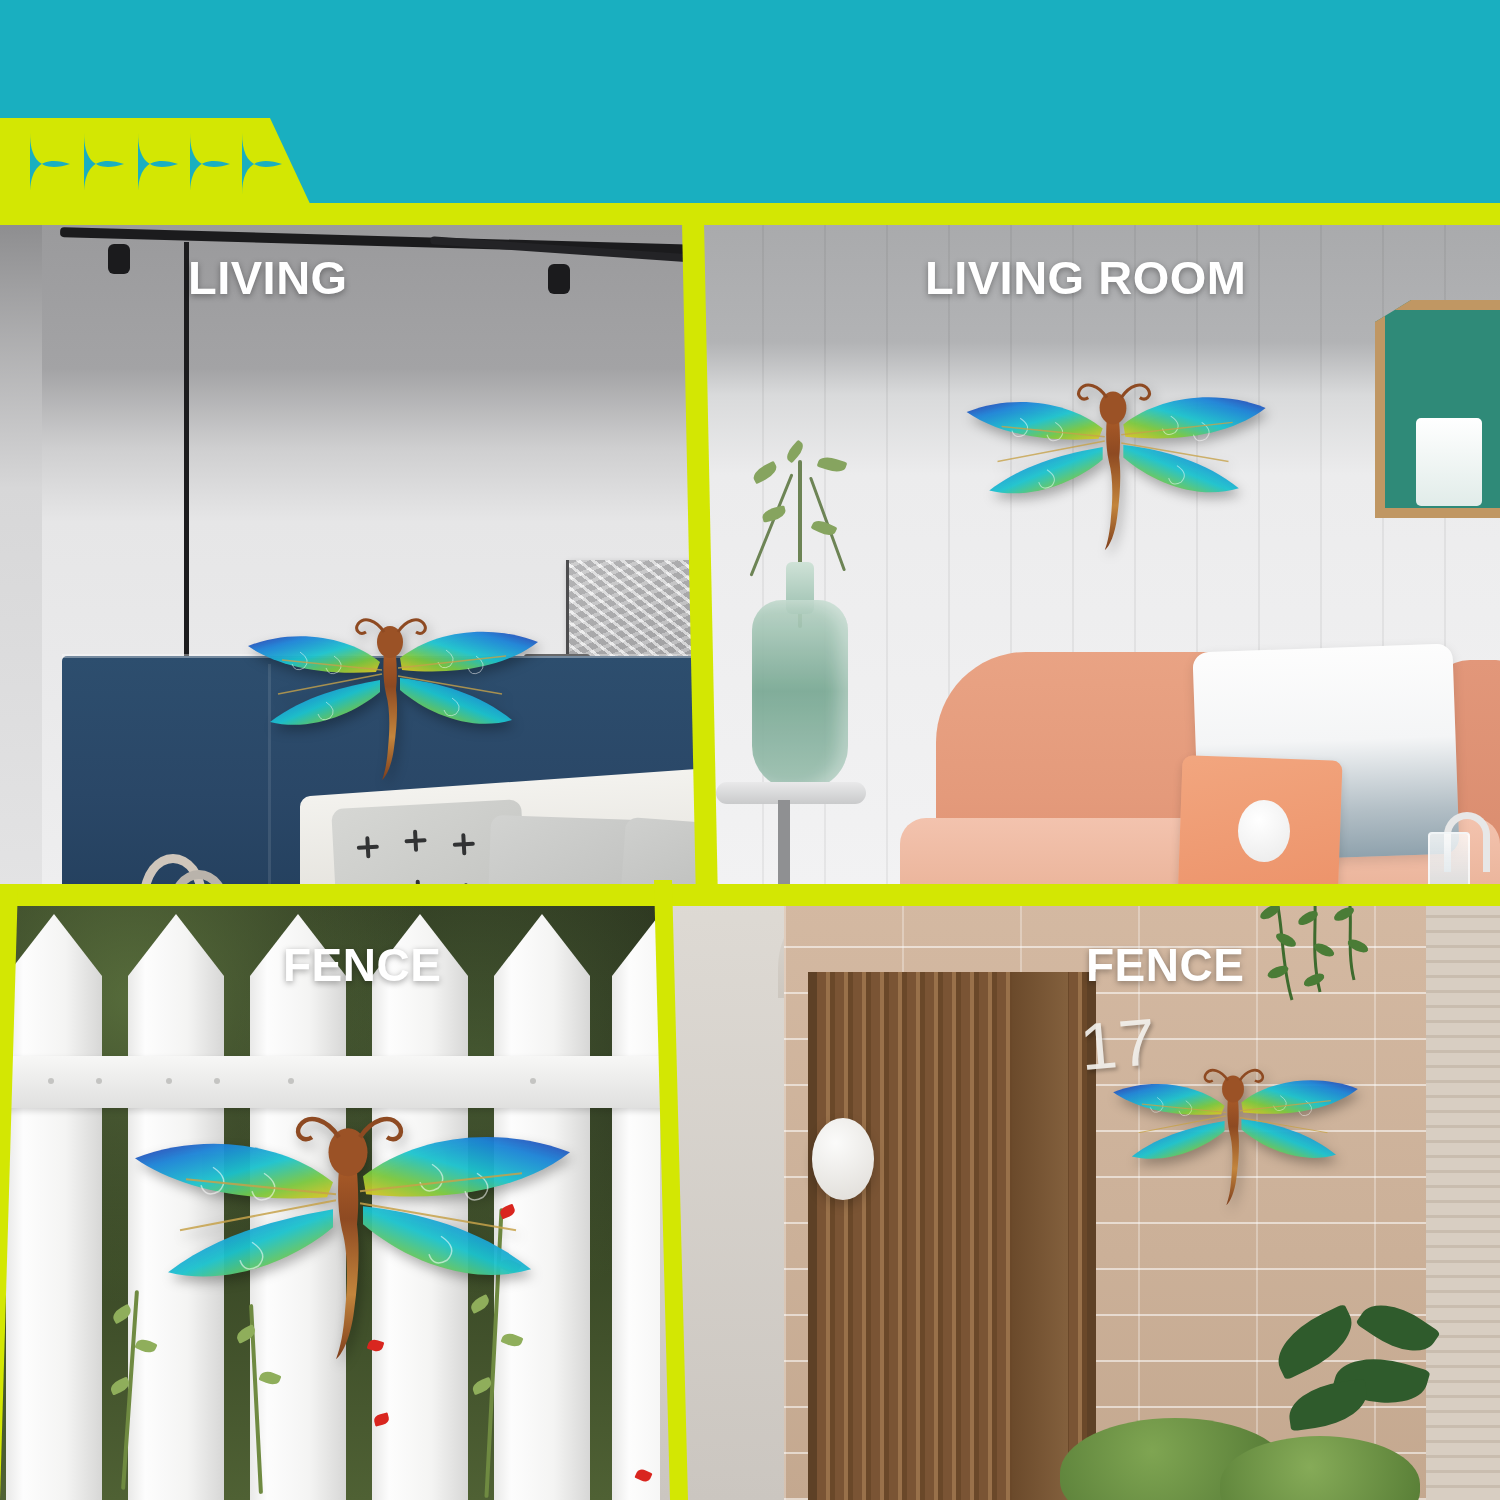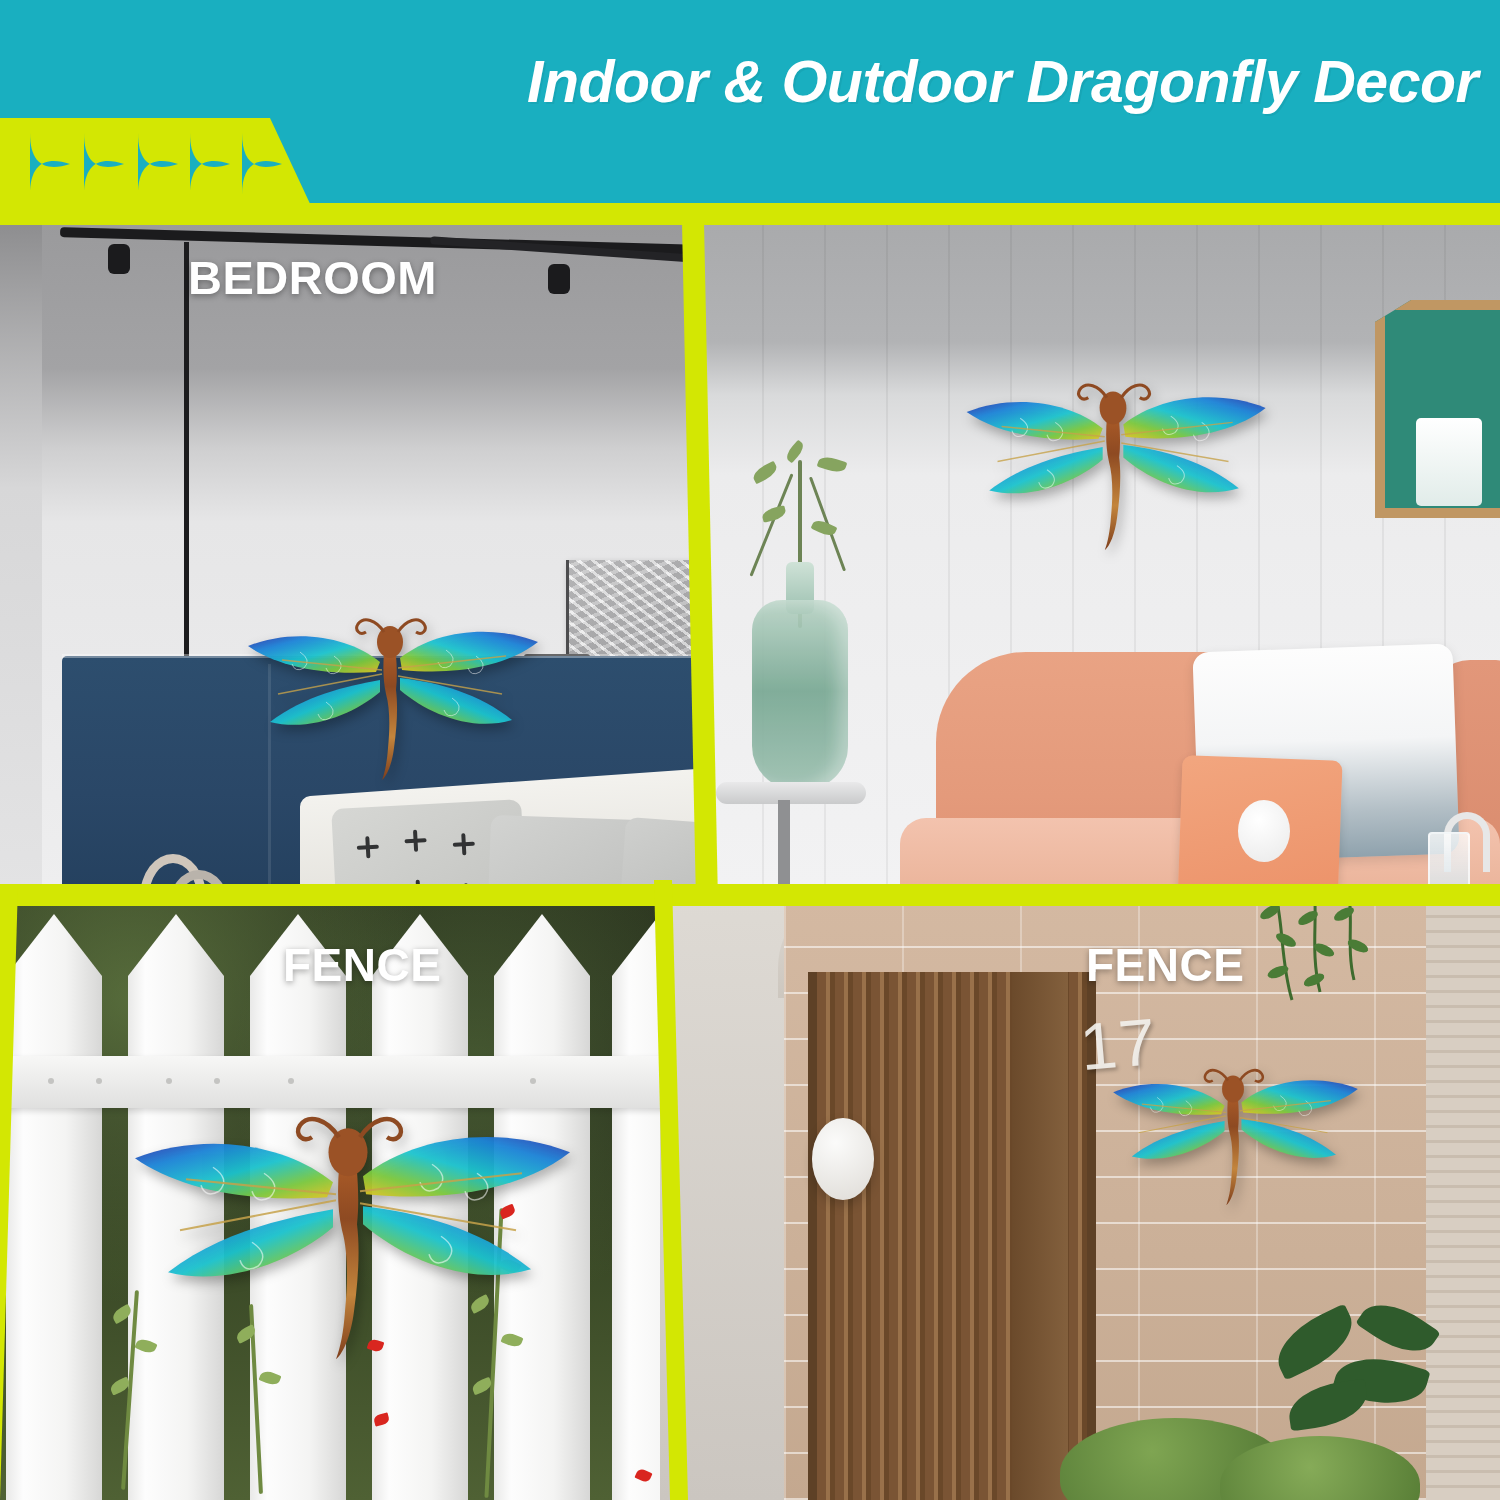--- a/index.html
+++ b/index.html
@@ -218,21 +218,20 @@
   .dfly { position:absolute; }
   .dfly svg { display:block; width:100%; height:100%;
     filter:drop-shadow(3px 6px 6px rgba(0,0,0,0.3)); }
 </style>
 </head>
 <body>
 
 <div class="stage">
 
   <div class="header">
-    <div class="header-title">Indoor &amp; Outdoor Dragonfly Decor</div>
 
     <div class="header-badge"></div>
     <div class="arrows">
       <div class="arrow" style="left:0px;">
         <svg viewBox="0 0 48 62">
             <path d="M4 0 C4 34 22 38 44 31 C22 24 4 28 4 62 Z" fill="#19AFC0"></path>
           </svg>
       </div>
       <div class="arrow" style="left:54px;">
         <svg viewBox="0 0 48 62">
@@ -676,17 +675,18 @@
       </div>
     </div>
 
   </div>
 
   <div class="div-v-top"></div>
   <div class="div-h"></div>
   <div class="div-v-bot"></div>
   <div class="edge-l"></div>
 
-  <div class="panel-label lbl-bedroom">BEDROOM</div>
+  <div class="panel-label lbl-bedroom">LIVING</div>
+  <div class="panel-label lbl-living">LIVING ROOM</div>
   <div class="panel-label lbl-fence">FENCE</div>
   <div class="panel-label lbl-yard">FENCE</div>
 
 </div>
 
 </body></html>

